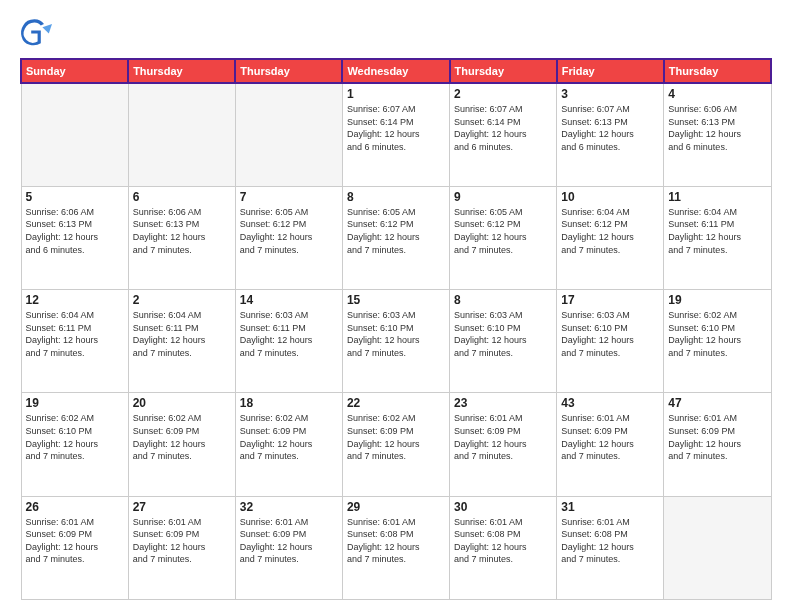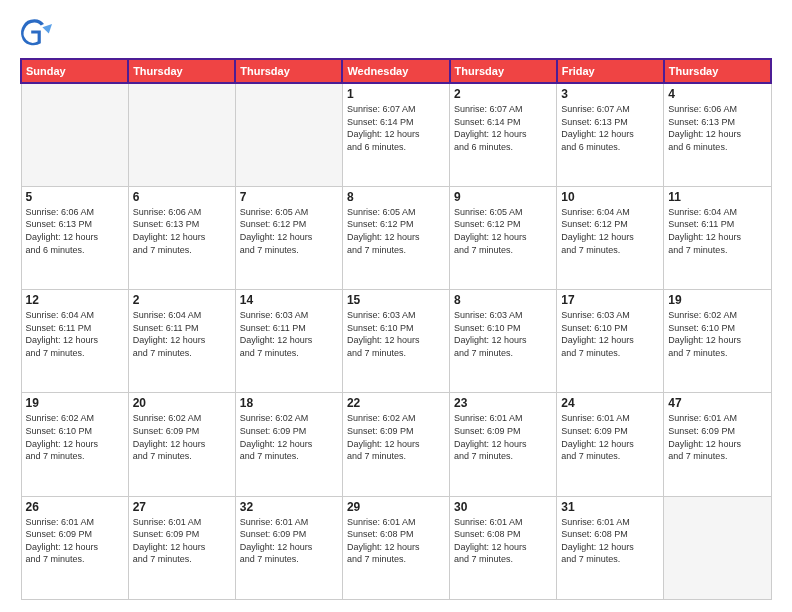--- a/index.html
+++ b/index.html
@@ -303,21 +303,21 @@
 and 7 minutes.</div>
           </td>
           <td>
             <span class="day-number">23</span>
             <div class="day-info" style="white-space: pre-line;">Sunrise: 6:01 AM
 Sunset: 6:09 PM
 Daylight: 12 hours
 and 7 minutes.</div>
           </td>
           <td>
-            <span class="day-number">24</span>
+            <span class="day-number">43</span>
             <div class="day-info" style="white-space: pre-line;">Sunrise: 6:01 AM
 Sunset: 6:09 PM
 Daylight: 12 hours
 and 7 minutes.</div>
           </td>
           <td>
             <span class="day-number">47</span>
             <div class="day-info" style="white-space: pre-line;">Sunrise: 6:01 AM
 Sunset: 6:09 PM
 Daylight: 12 hours

